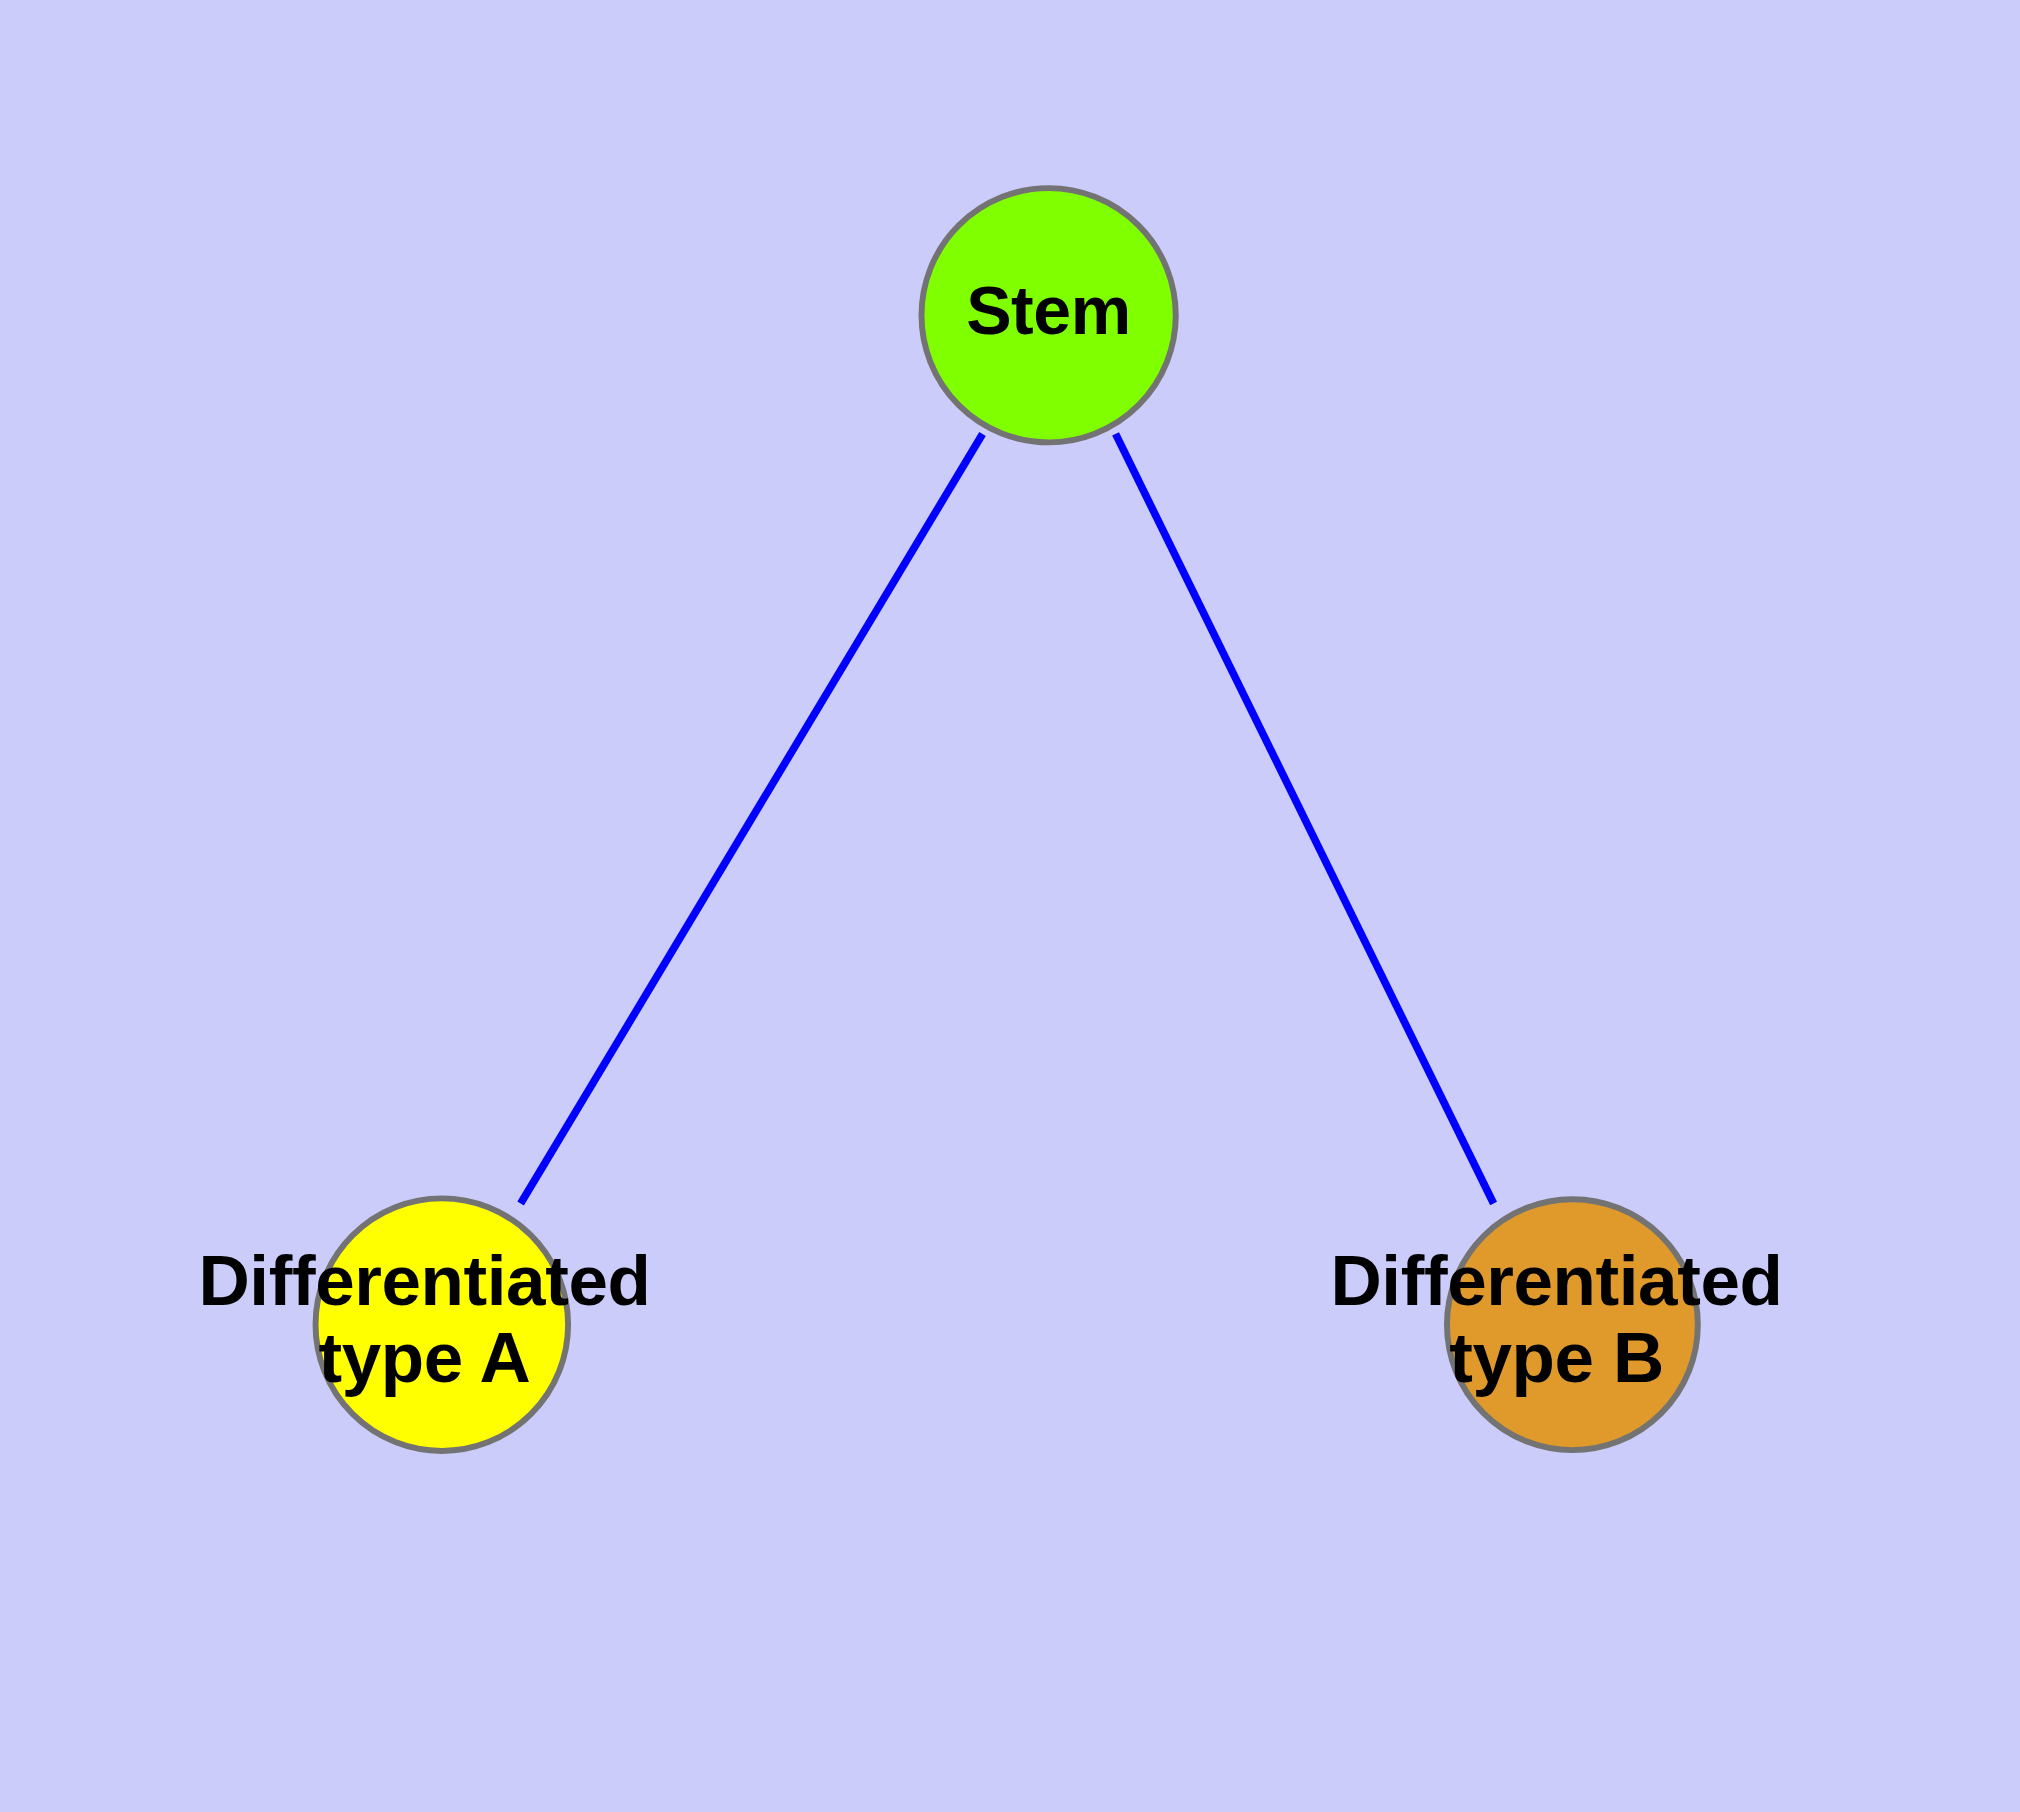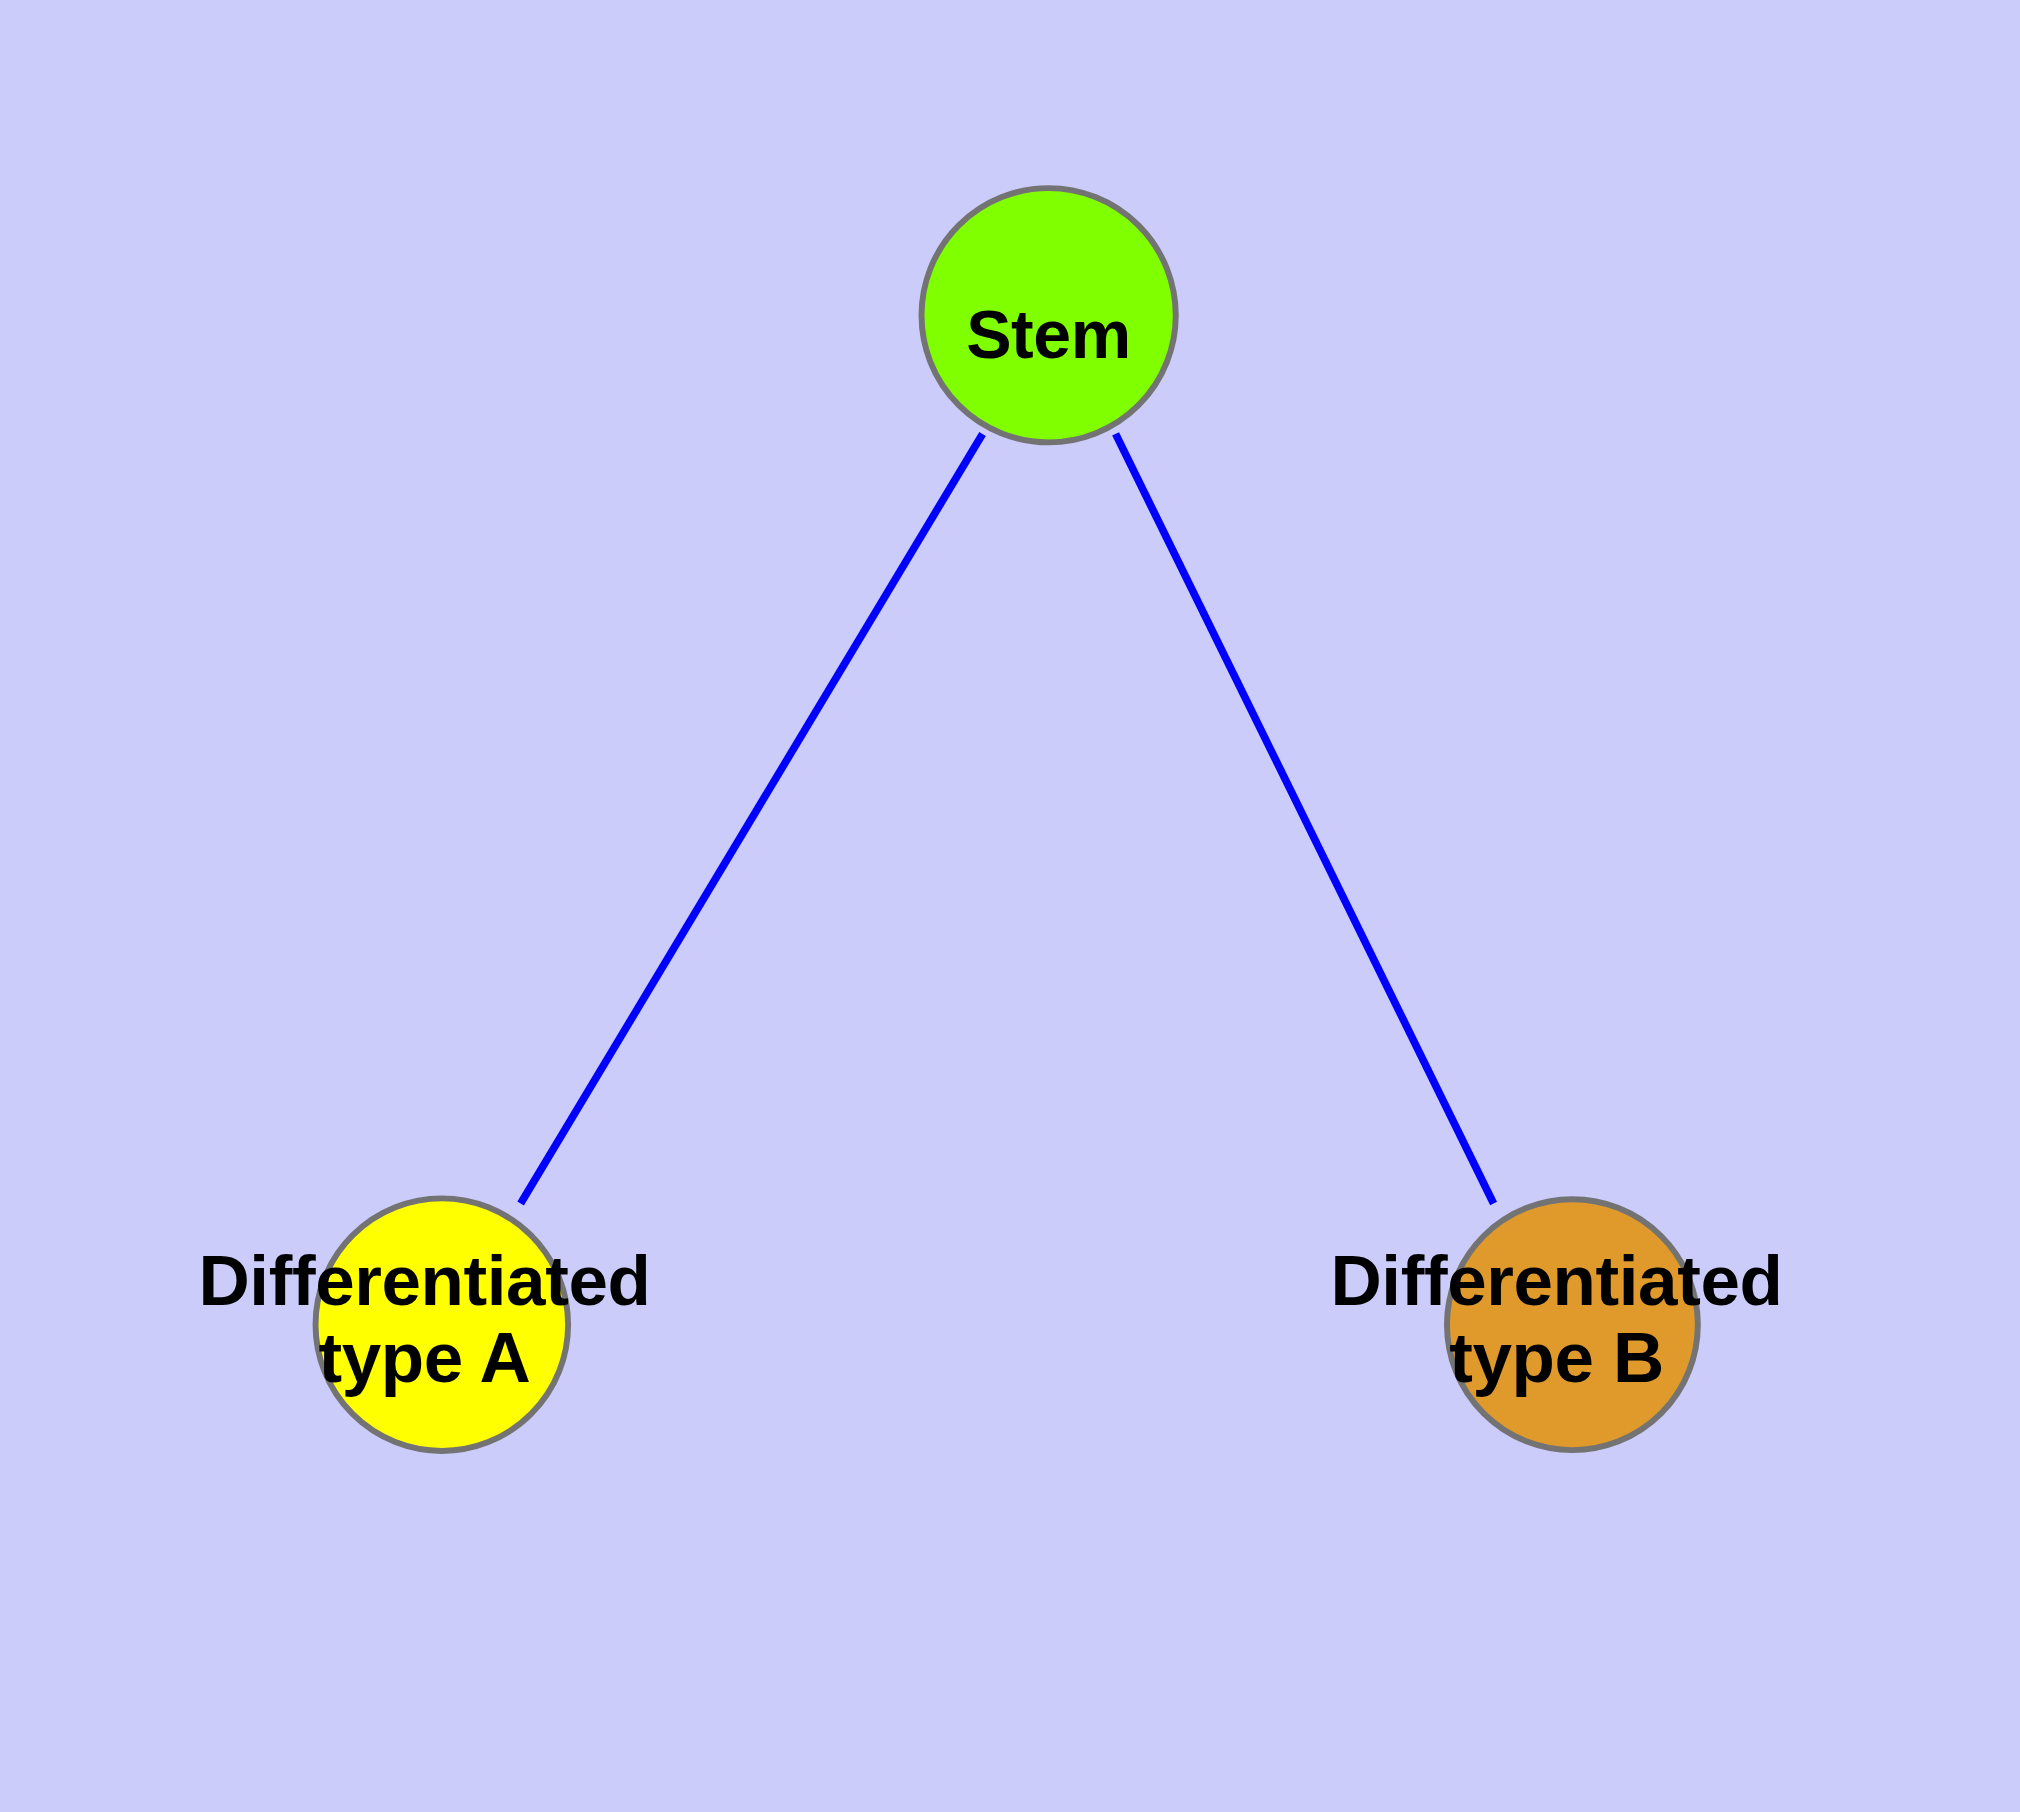--- a/index.html
+++ b/index.html
@@ -37,21 +37,20 @@
     line-height: 1.08;
     white-space: pre;
     pointer-events: none;
     letter-spacing: -0.4px;
   }
   #label-stem {
     font-size: 68px;
     left: 794px;
     top: 269px;
     width: 509px;
-    margin-top: 24px;
   }
   #label-diffA {
     font-size: 71px;
     left: 170px;
     top: 1231px;
     width: 509px;
   }
   #label-diffB {
     font-size: 71px;
     left: 1302px;

